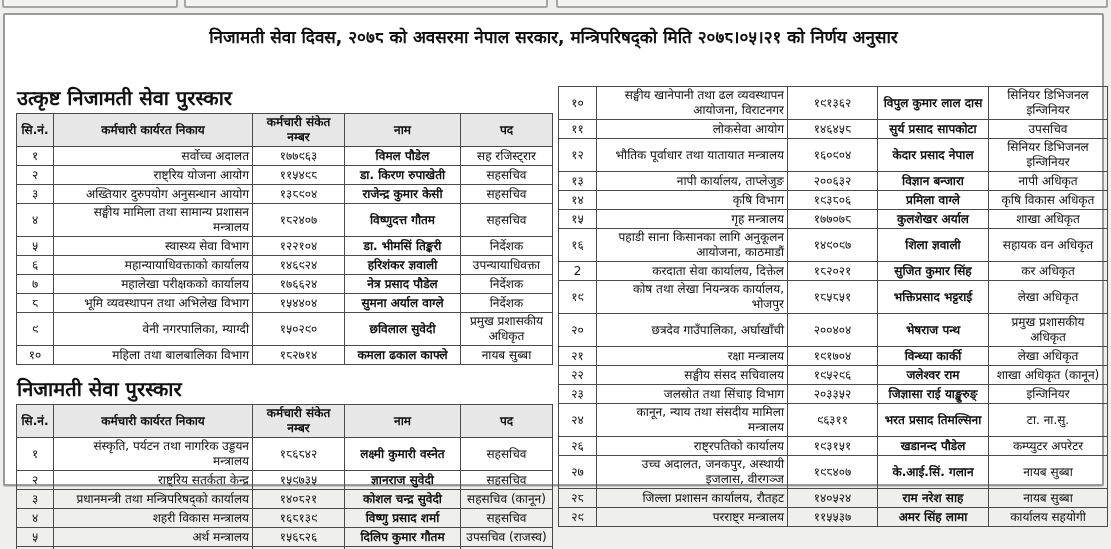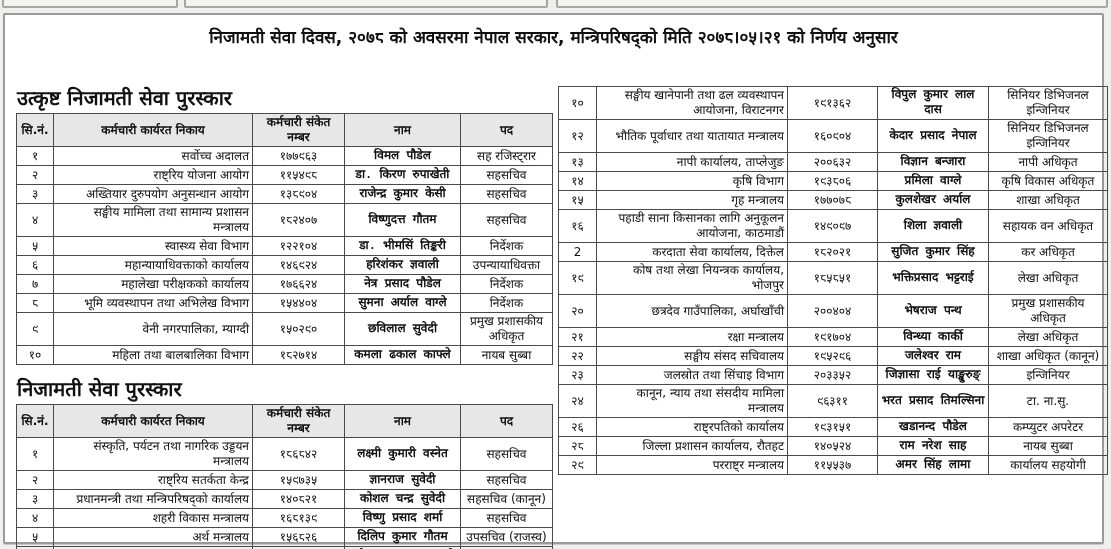--- a/index.html
+++ b/index.html
@@ -12,21 +12,21 @@
   
   .top-frag{
     position:absolute;top:-4px;height:12px;box-sizing:border-box;
     background:#f3f3f1;border:2px solid #a6a6a6;border-radius:2px;
   }
   #frag1{left:2px;width:176px;}
   #frag2{left:184px;width:364px;}
   #frag3{left:556px;width:552px;}
 
   .main-box{
-    position:absolute;left:3px;top:13px;width:1101px;height:531px;
+    position:absolute;left:3px;top:13px;width:1101px;height:473px;
     box-sizing:border-box;background:#ffffff;
     border:2px solid #9a9a9a;border-radius:2px;
     box-shadow:0 1px 0 #c9c9c7;
   }
   .title-wrap{margin-top:9px;}
   .title-line{
     text-align:center;font-weight:bold;font-size:17px;line-height:27px;
     white-space:nowrap;
   }
   .section-heading{
@@ -40,21 +40,21 @@
   th,td{
     border:1px solid #4a4a4a;
     font-size:12px;line-height:15px;
     padding:1px 3px;box-sizing:border-box;
     overflow:hidden;vertical-align:middle;
   }
   th{background:#e7e7e7;font-weight:bold;text-align:center;height:20px;}
   td{height:19px;}
   td.c0,td.c2,td.c3,td.c4{text-align:center;}
   td.c1{text-align:right;}
-  td.c3{font-weight:bold;font-family:Liberation Mono, monospace;}
+  td.c3{font-weight:bold;}
 </style>
 </head>
 <body>
 
 <div class="top-frag" id="frag1"></div>
 <div class="top-frag" id="frag2"></div>
 <div class="top-frag" id="frag3"></div>
 
 <div class="main-box">
 
@@ -233,20 +233,27 @@
       </colgroup>
       <tbody>
           <tr>
             <td class="c0">१०</td>
             <td class="c1">सङ्घीय खानेपानी तथा ढल व्यवस्थापन आयोजना, विराटनगर</td>
             <td class="c2">१९१३६२</td>
             <td class="c3">विपुल कुमार लाल दास</td>
             <td class="c4">सिनियर डिभिजनल इन्जिनियर</td>
           </tr>
           <tr>
+            <td class="c0">११</td>
+            <td class="c1">लोकसेवा आयोग</td>
+            <td class="c2">१४६४५८</td>
+            <td class="c3">सुर्य प्रसाद सापकोटा</td>
+            <td class="c4">उपसचिव</td>
+          </tr>
+          <tr>
             <td class="c0">१२</td>
             <td class="c1">भौतिक पूर्वाधार तथा यातायात मन्त्रालय</td>
             <td class="c2">१६०९०४</td>
             <td class="c3">केदार प्रसाद नेपाल</td>
             <td class="c4">सिनियर डिभिजनल इन्जिनियर</td>
           </tr>
           <tr>
             <td class="c0">१३</td>
             <td class="c1">नापी कार्यालय, ताप्लेजुङ</td>
             <td class="c2">२००६३२</td>
@@ -324,20 +331,27 @@
             <td class="c4">टा. ना.सु.</td>
           </tr>
           <tr>
             <td class="c0">२६</td>
             <td class="c1">राष्ट्रपतिको कार्यालय</td>
             <td class="c2">१९३१५१</td>
             <td class="c3">खडानन्द पौडेल</td>
             <td class="c4">कम्प्युटर अपरेटर</td>
           </tr>
           <tr>
+            <td class="c0">२७</td>
+            <td class="c1">उच्च अदालत, जनकपुर, अस्थायी इजलास, वीरगञ्ज</td>
+            <td class="c2">१९८४०७</td>
+            <td class="c3">के.आई.सिं. गलान</td>
+            <td class="c4">नायब सुब्बा</td>
+          </tr>
+          <tr>
             <td class="c0">२८</td>
             <td class="c1">जिल्ला प्रशासन कार्यालय, रौतहट</td>
             <td class="c2">१४०५२४</td>
             <td class="c3">राम नरेश साह</td>
             <td class="c4">नायब सुब्बा</td>
           </tr>
           <tr>
             <td class="c0">२९</td>
             <td class="c1">परराष्ट्र मन्त्रालय</td>
             <td class="c2">११५५३७</td>

